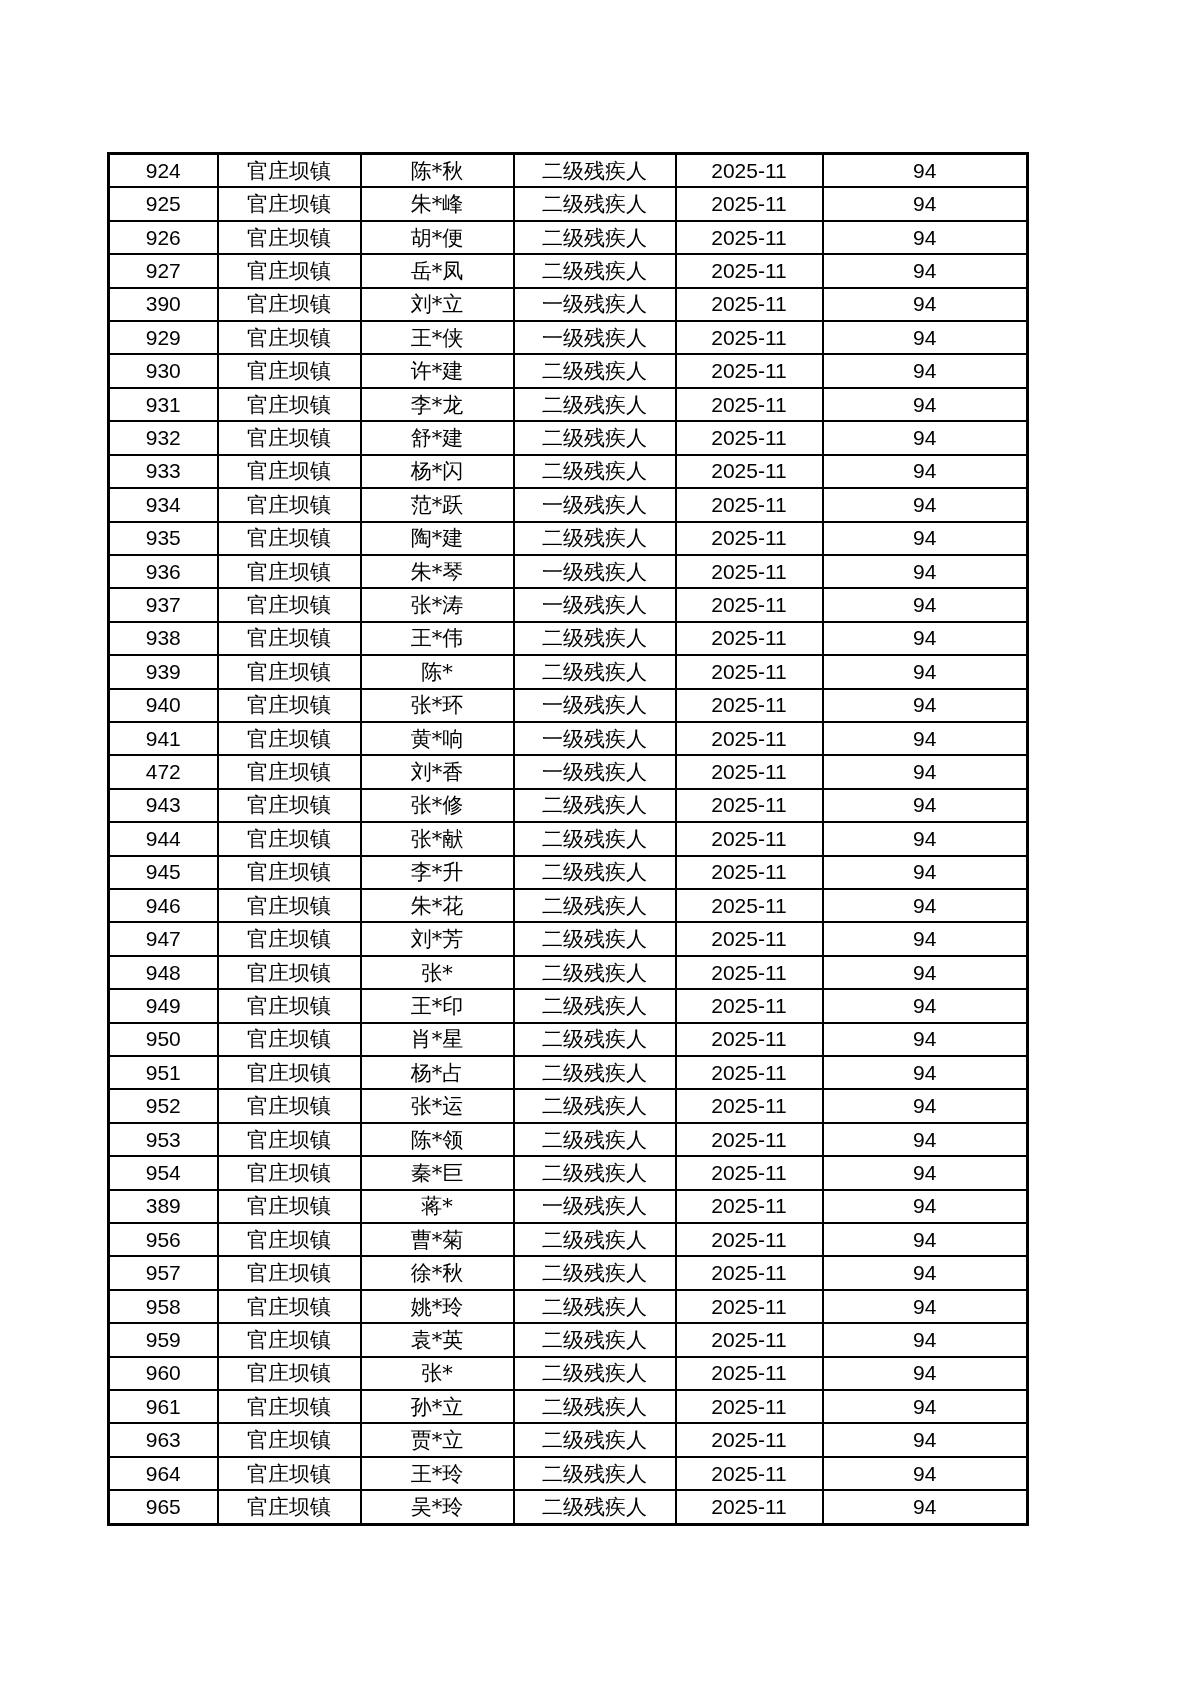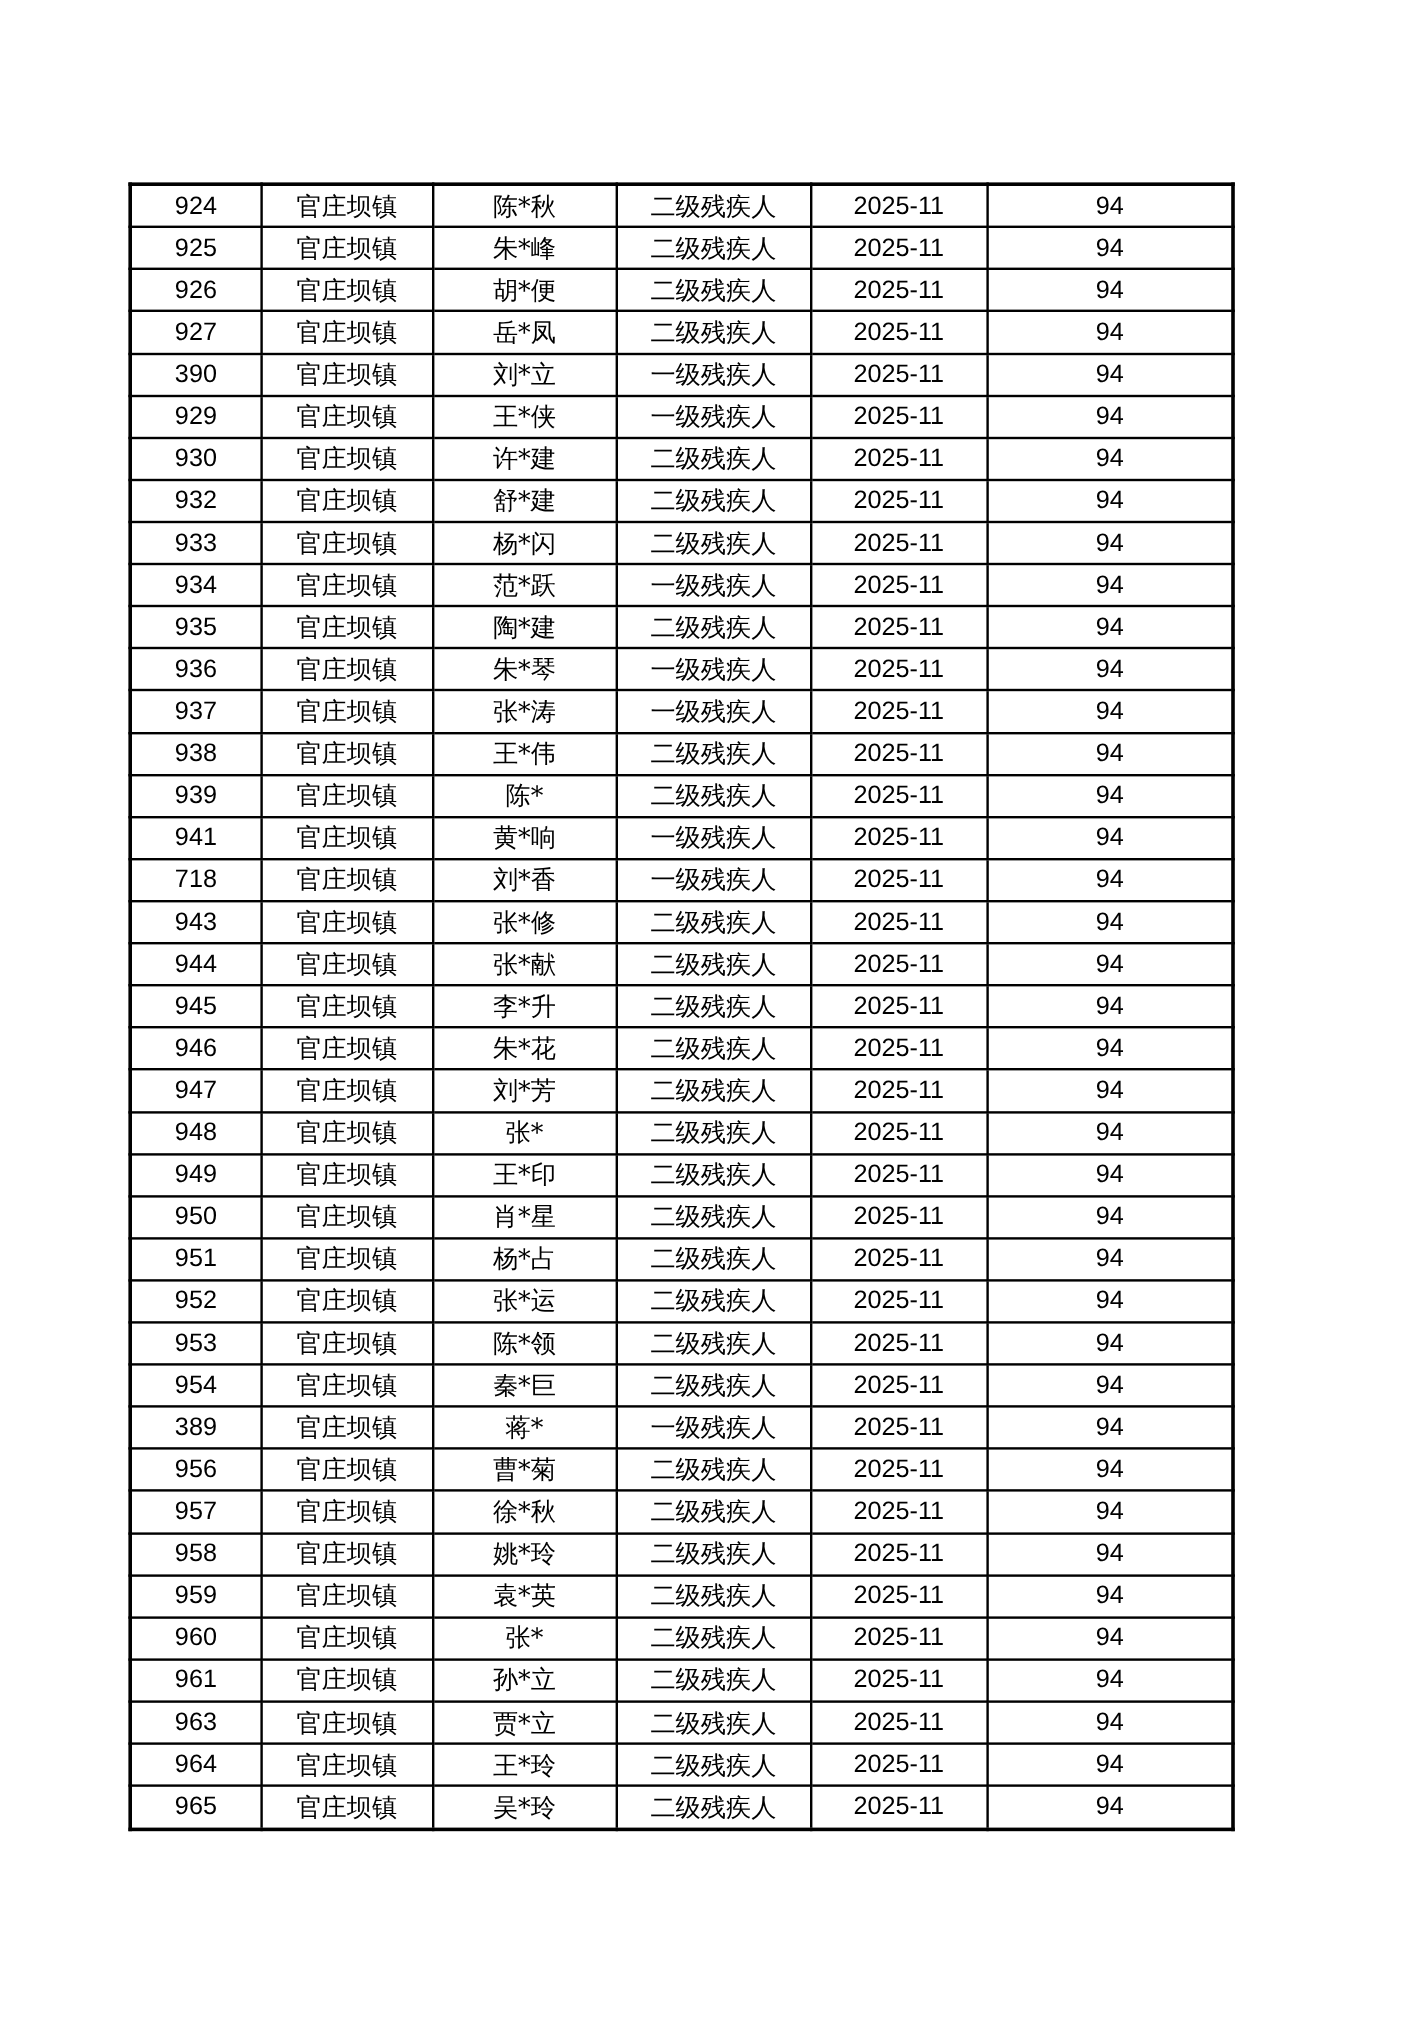--- a/index.html
+++ b/index.html
@@ -108,20 +108,28 @@
         </tr>
         <tr>
           <td class="c-num">930</td>
           <td class="c-town">官庄坝镇</td>
           <td class="c-name">许*建</td>
           <td class="c-cat">二级残疾人</td>
           <td class="c-month">2025-11</td>
           <td class="c-amt">94</td>
         </tr>
         <tr>
+          <td class="c-num">931</td>
+          <td class="c-town">官庄坝镇</td>
+          <td class="c-name">李*龙</td>
+          <td class="c-cat">二级残疾人</td>
+          <td class="c-month">2025-11</td>
+          <td class="c-amt">94</td>
+        </tr>
+        <tr>
           <td class="c-num">932</td>
           <td class="c-town">官庄坝镇</td>
           <td class="c-name">舒*建</td>
           <td class="c-cat">二级残疾人</td>
           <td class="c-month">2025-11</td>
           <td class="c-amt">94</td>
         </tr>
         <tr>
           <td class="c-num">933</td>
           <td class="c-town">官庄坝镇</td>
@@ -172,29 +180,37 @@
         </tr>
         <tr>
           <td class="c-num">939</td>
           <td class="c-town">官庄坝镇</td>
           <td class="c-name">陈*</td>
           <td class="c-cat">二级残疾人</td>
           <td class="c-month">2025-11</td>
           <td class="c-amt">94</td>
         </tr>
         <tr>
+          <td class="c-num">940</td>
+          <td class="c-town">官庄坝镇</td>
+          <td class="c-name">张*环</td>
+          <td class="c-cat">一级残疾人</td>
+          <td class="c-month">2025-11</td>
+          <td class="c-amt">94</td>
+        </tr>
+        <tr>
           <td class="c-num">941</td>
           <td class="c-town">官庄坝镇</td>
           <td class="c-name">黄*响</td>
           <td class="c-cat">一级残疾人</td>
           <td class="c-month">2025-11</td>
           <td class="c-amt">94</td>
         </tr>
         <tr>
-          <td class="c-num">718</td>
+          <td class="c-num">472</td>
           <td class="c-town">官庄坝镇</td>
           <td class="c-name">刘*香</td>
           <td class="c-cat">一级残疾人</td>
           <td class="c-month">2025-11</td>
           <td class="c-amt">94</td>
         </tr>
         <tr>
           <td class="c-num">943</td>
           <td class="c-town">官庄坝镇</td>
           <td class="c-name">张*修</td>

